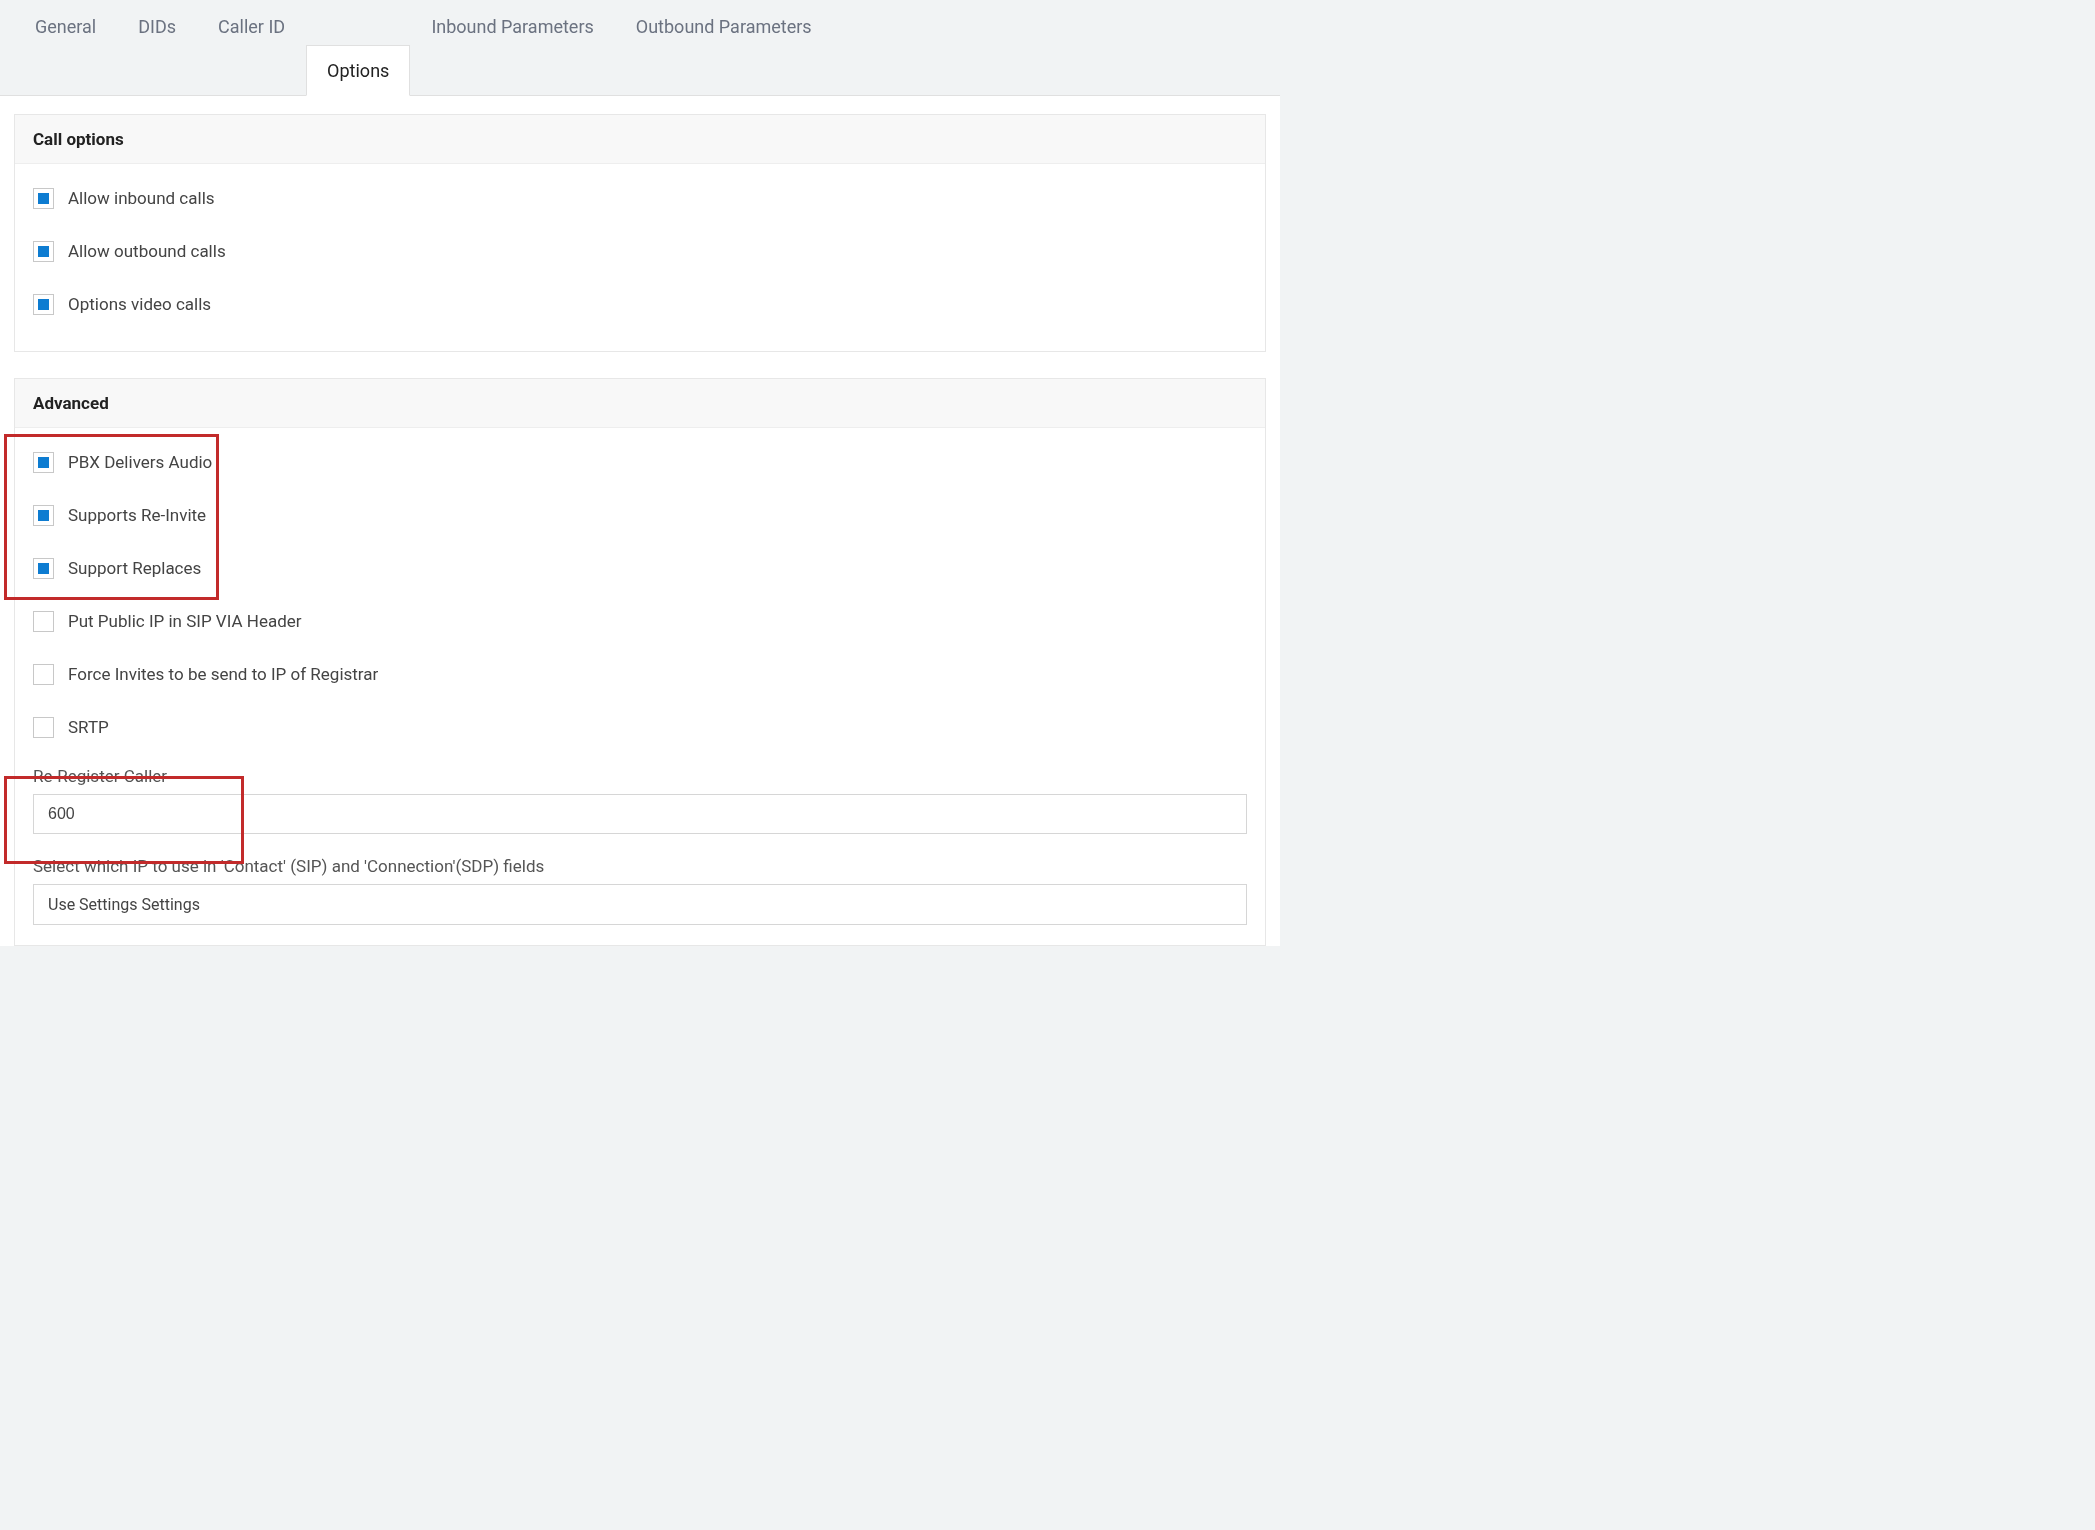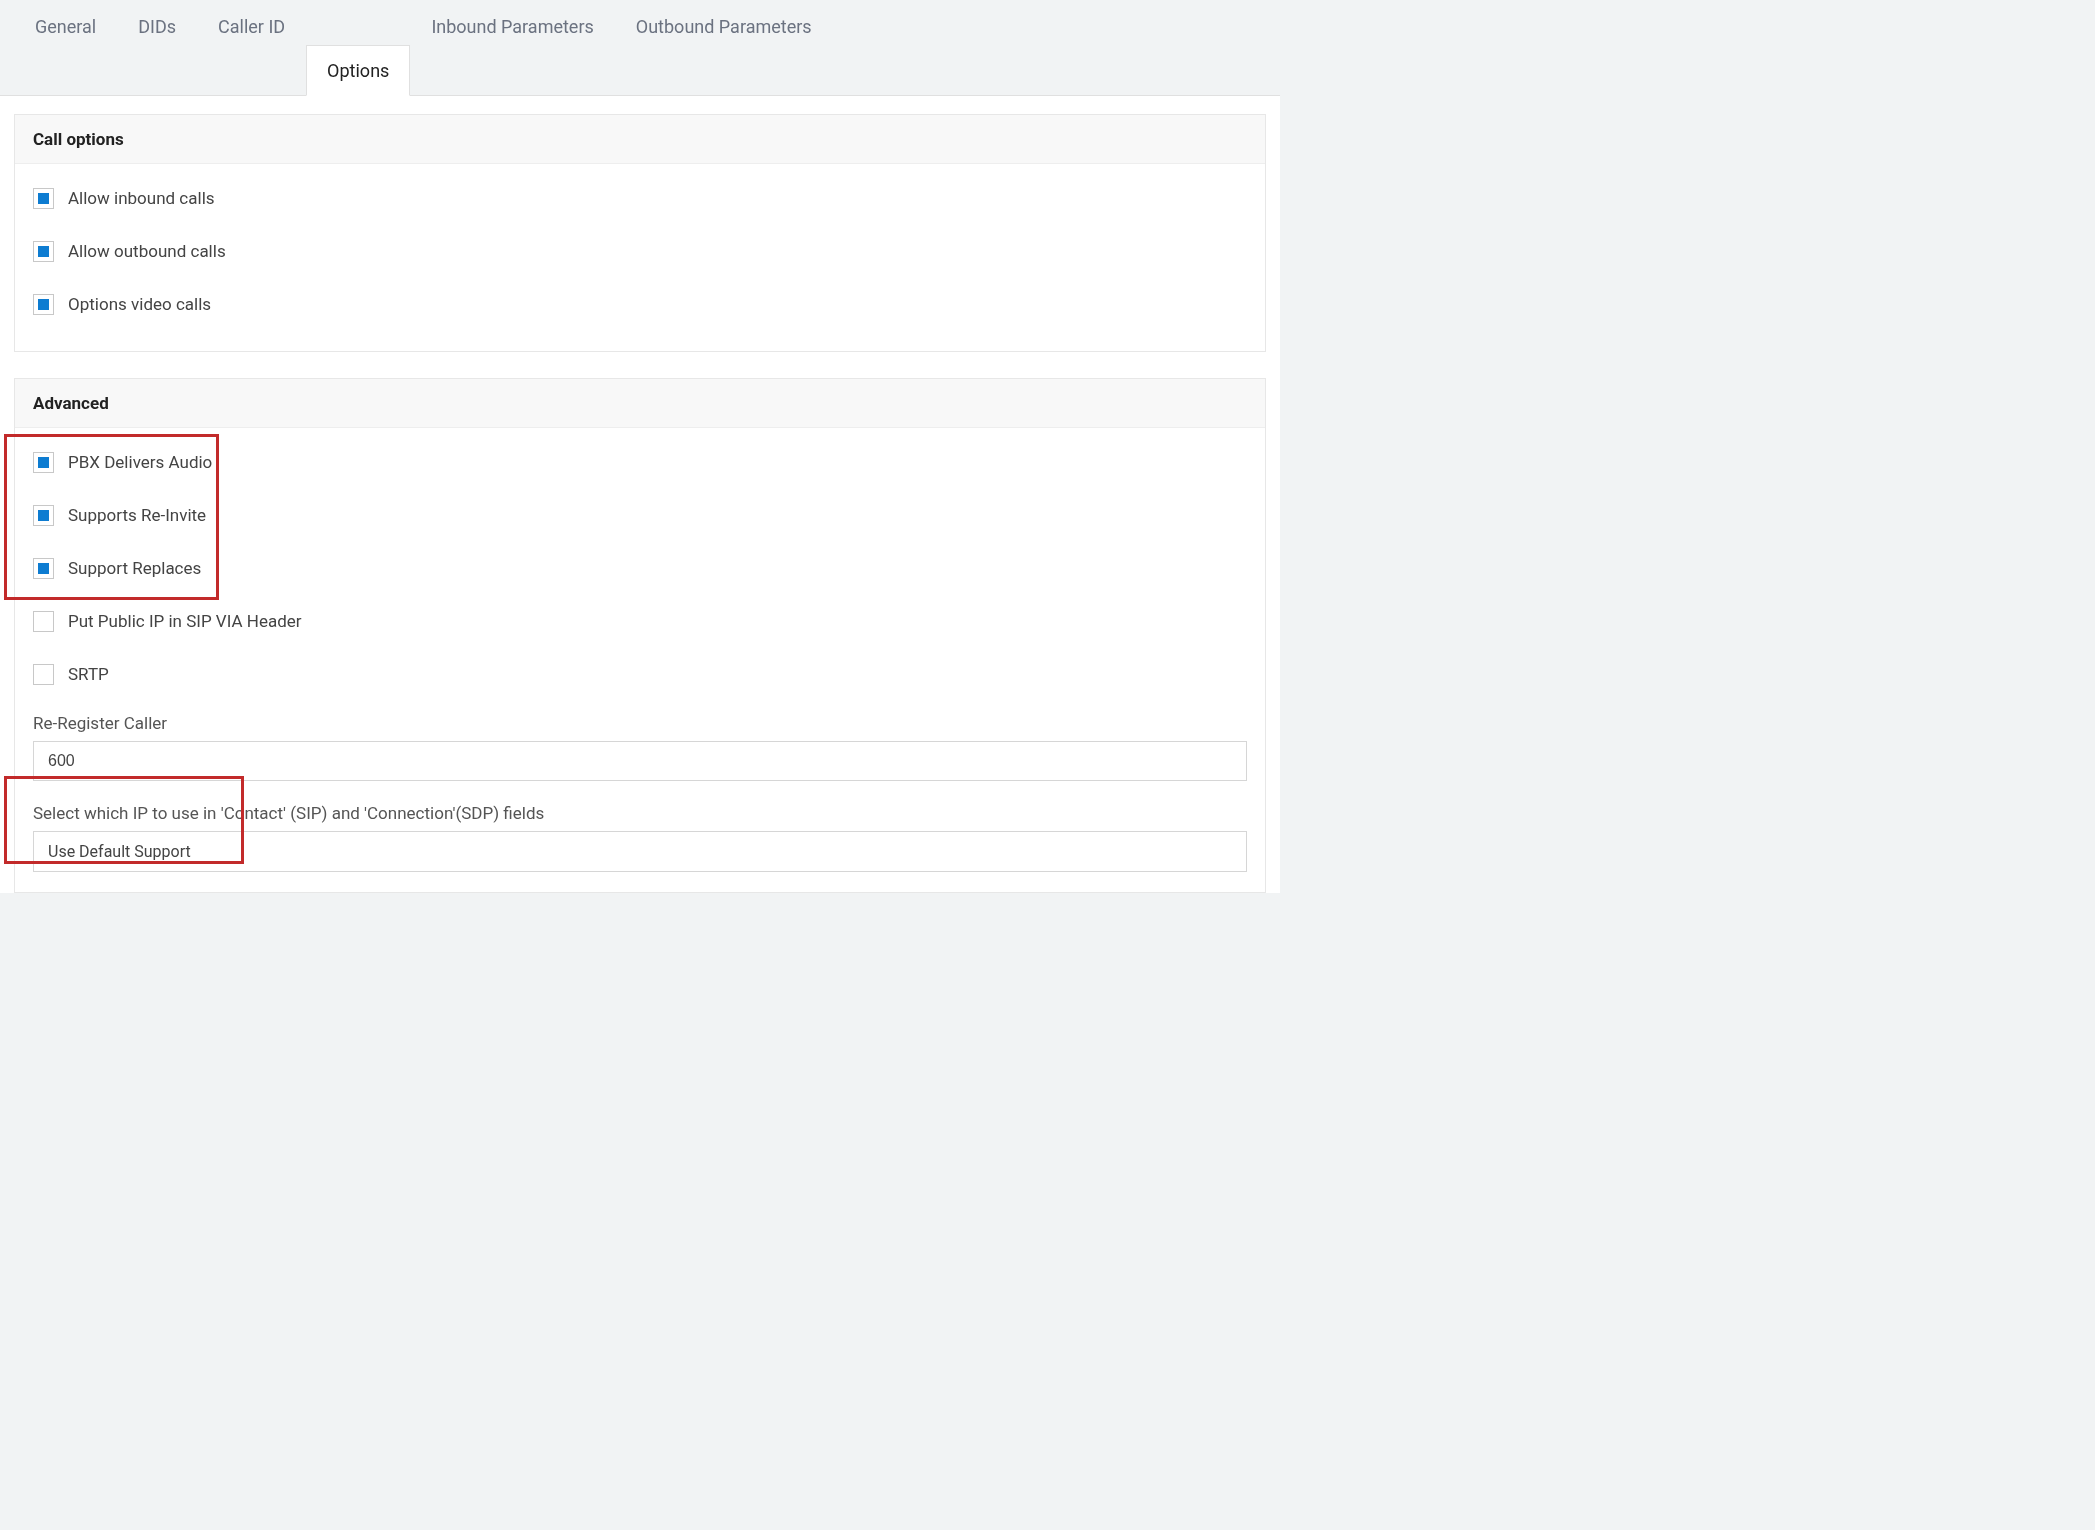--- a/index.html
+++ b/index.html
@@ -164,29 +164,33 @@
         <div class="check-row">
           <span class="chk checked"></span>
           <span class="chk-label">Support Replaces</span>
         </div>
         <div class="check-row">
           <span class="chk"></span>
           <span class="chk-label">Put Public IP in SIP VIA Header</span>
         </div>
         <div class="check-row">
           <span class="chk"></span>
+          <span class="chk-label">Force Invites to be send to IP of Registrar</span>
+        </div>
+        <div class="check-row">
+          <span class="chk"></span>
           <span class="chk-label">SRTP</span>
         </div>
 
         
         <div class="highlight-red" style="left:-11px; top:348px; width:240px; height:88px;"></div>
 
         <div class="field-label" style="margin-top:12px;">Re-Register Caller</div>
         <input type="text" class="text-input" value="600" style="">
 
         <div class="field-label" style="margin-top:22px;">Select which IP to use in 'Contact' (SIP) and 'Connection'(SDP) fields</div>
-        <div class="select-input">Use Default Support</div>
+        <div class="select-input">Use Settings Settings</div>
 
       </div>
     </div>
 
   </div>
 </div>
 
 </body></html>

